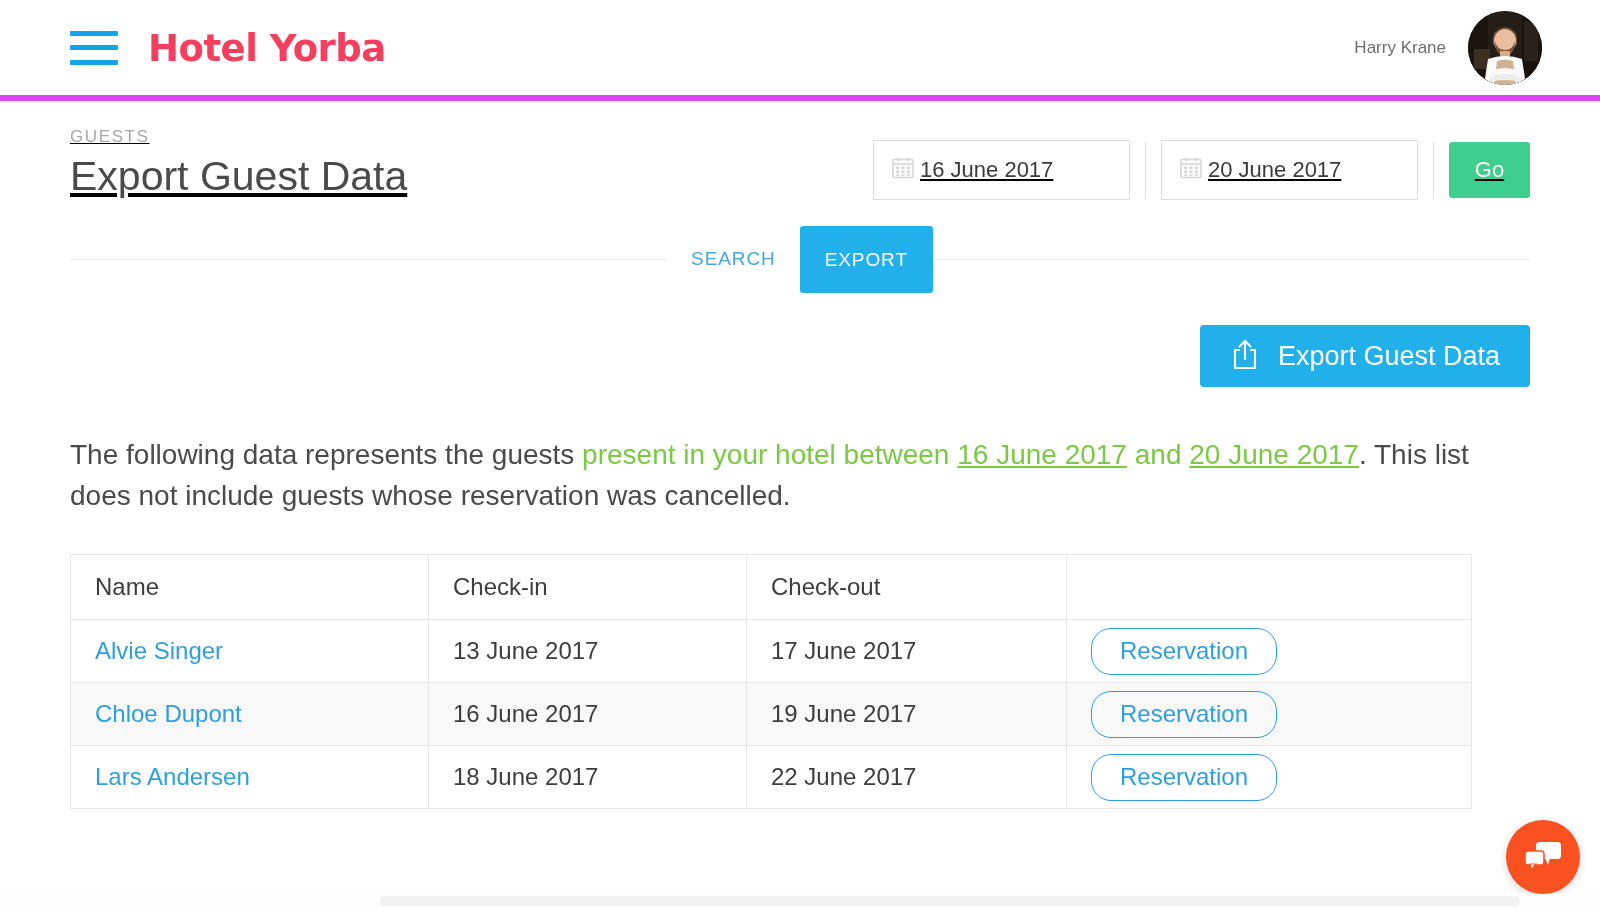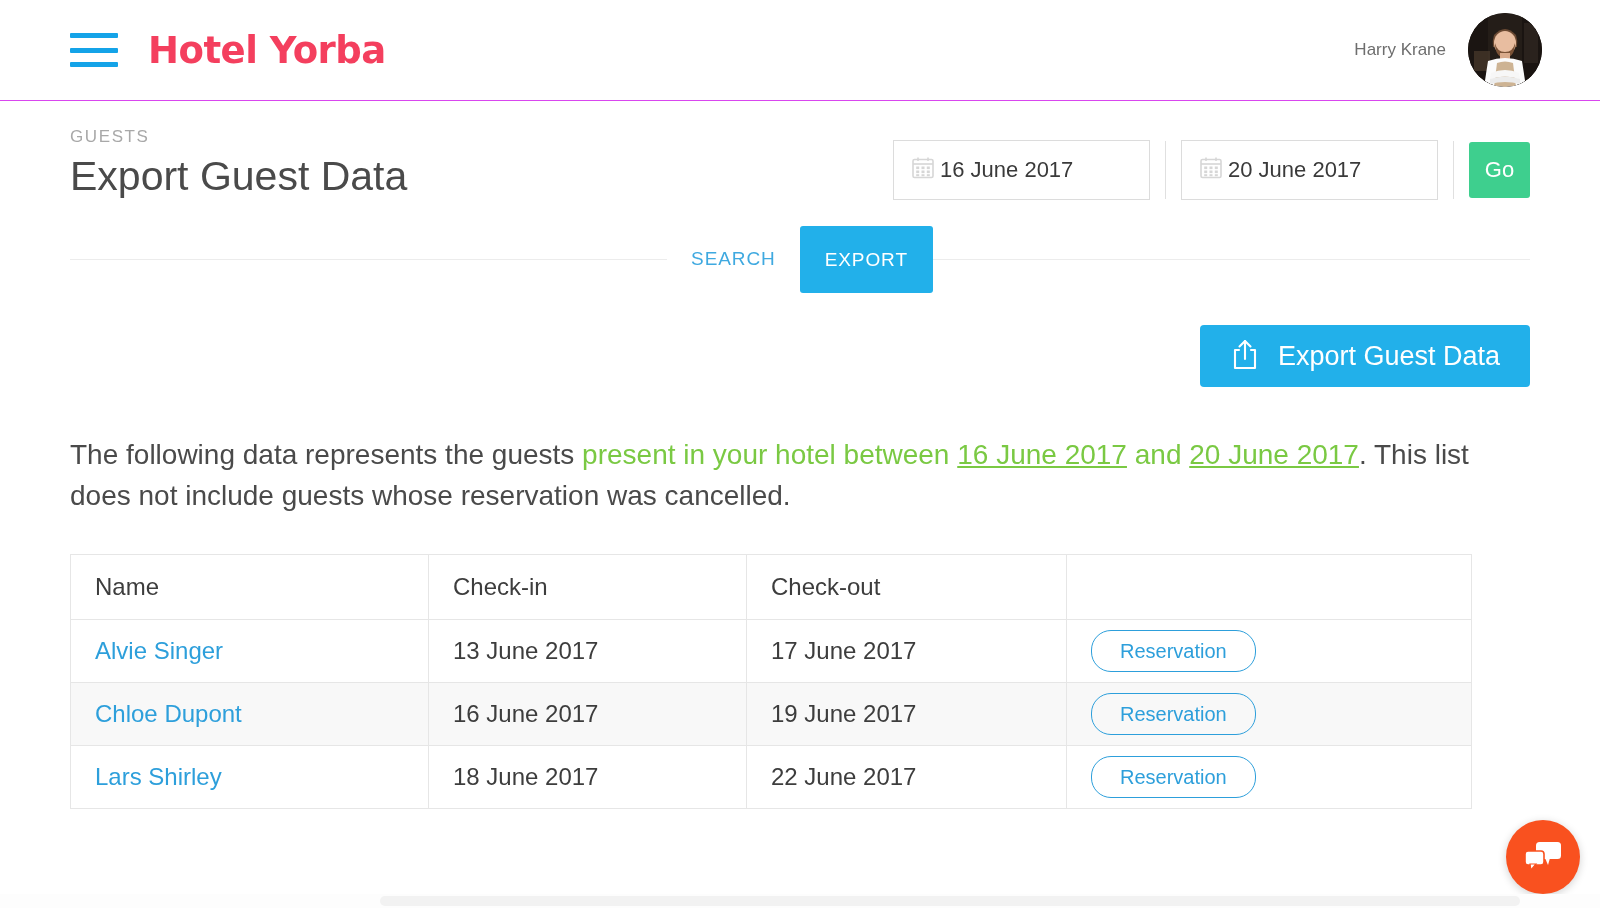--- a/index.html
+++ b/index.html
@@ -10,21 +10,21 @@
     background: #ffffff;
     font-family: "Liberation Sans", sans-serif;
     overflow: hidden;
   }
 
   
   .topbar {
     height: 101px;
     width: 100%;
     background: #ffffff;
-    border-bottom: 1px solid #d946ef;
+    border-bottom: 6px solid #d946ef;
     display: flex;
     align-items: center;
     position: relative;
   }
   .hamburger {
     position: absolute;
     left: 70px;
     top: 50%;
     transform: translateY(-50%);
     width: 48px;
@@ -85,20 +85,21 @@
     width: 1600px;
     padding: 0 70px;
     position: relative;
   }
 
   .title-row {
     display: flex;
     align-items: flex-start;
     justify-content: space-between;
     padding-top: 26px;
+    text-decoration: underline;
   }
   .eyebrow {
     font-size: 17px;
     letter-spacing: 1.6px;
     color: #a8a8a8;
     text-transform: uppercase;
   }
   .page-title {
     font-size: 41px;
     color: #4a4a4a;
@@ -128,21 +129,21 @@
     color: #3a3a3a;
     white-space: nowrap;
   }
   .vsep {
     width: 1px;
     height: 58px;
     background: #e0e0e0;
     margin: 0 15px;
   }
   .go-btn {
-    width: 61px;
+    width: 81px;
     height: 56px;
     background: #3ecf8e;
     border: none;
     border-radius: 3px;
     color: #fff;
     font-size: 22px;
     cursor: pointer;
     font-family: "Liberation Sans", sans-serif;
   }
 
@@ -236,21 +237,21 @@
     text-decoration: none;
     cursor: pointer;
   }
   .pill {
     display: inline-block;
     border: 1px solid #2d9fdb;
     color: #2d9fdb;
     background: transparent;
     border-radius: 20px;
     padding: 8px 28px;
-    font-size: 20px;
+    font-size: 24px;
     cursor: pointer;
     font-family: "Liberation Sans", sans-serif;
     line-height: 1.2;
   }
 
   
   .chat-fab {
     position: absolute;
     right: 20px;
     bottom: 14px;
@@ -446,21 +447,21 @@
             <td>17 June 2017</td>
             <td><span class="pill">Reservation</span></td>
           </tr>
           <tr>
             <td><a class="guest-link">Chloe Dupont</a></td>
             <td>16 June 2017</td>
             <td>19 June 2017</td>
             <td><span class="pill">Reservation</span></td>
           </tr>
           <tr>
-            <td><a class="guest-link">Lars Shirley</a></td>
+            <td><a class="guest-link">Lars Andersen</a></td>
             <td>18 June 2017</td>
             <td>22 June 2017</td>
             <td><span class="pill">Reservation</span></td>
           </tr>
         </tbody>
       </table>
     </div>
   </div>
 
   <div class="chat-fab">

